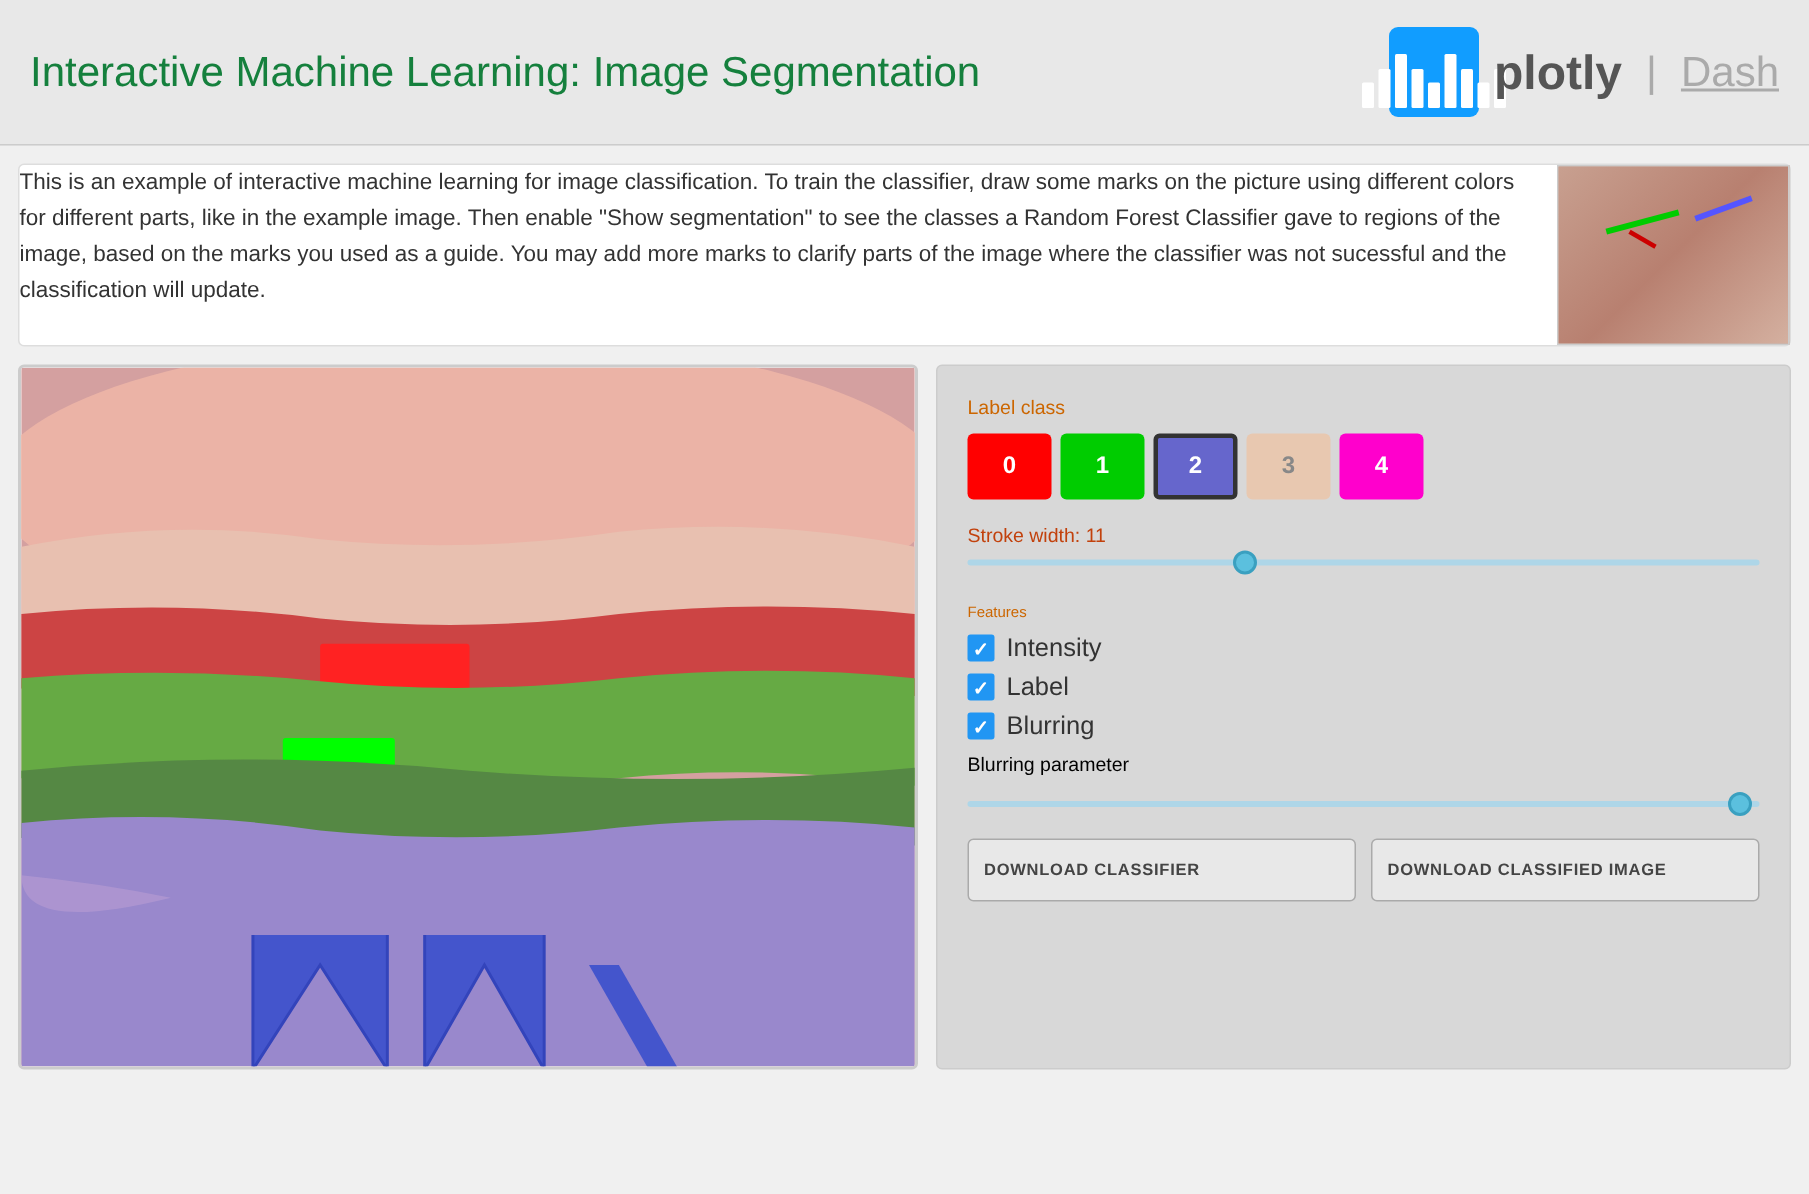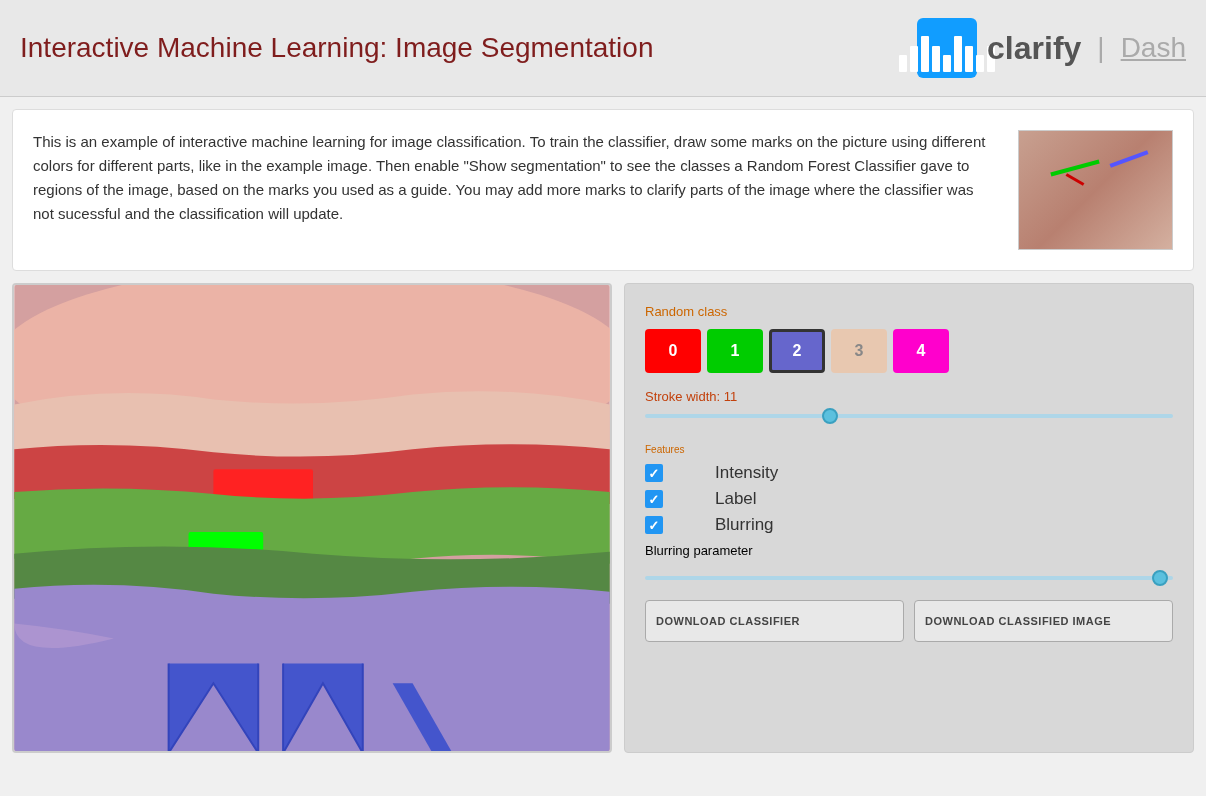--- a/index.html
+++ b/index.html
@@ -15,21 +15,21 @@
     .header {
       background: #e8e8e8;
       padding: 18px 20px;
       display: flex;
       align-items: center;
       justify-content: space-between;
       border-bottom: 1px solid #ccc;
     }
     .header-title {
       font-size: 28px;
-      color: #7f1d1d;
+      color: #15803d;
       font-weight: normal;
     }
     .header-logo {
       display: flex;
       align-items: center;
       gap: 10px;
     }
     .plotly-icon {
       width: 60px;
       height: 60px;
@@ -60,21 +60,20 @@
     .logo-divider {
       color: #aaa;
       font-size: 28px;
       margin: 0 6px;
     }
 
     
     .description-section {
       background: white;
       margin: 12px;
-      padding: 20px;
       border-radius: 4px;
       display: flex;
       align-items: flex-start;
       gap: 20px;
       border: 1px solid #ddd;
     }
     .description-text {
       flex: 1;
       font-size: 15px;
       line-height: 1.6;
@@ -193,21 +192,20 @@
 
     .feature-item {
       display: flex;
       align-items: center;
       gap: 8px;
       margin-bottom: 6px;
     }
     .feature-text {
       font-size: 17px;
       color: #333;
-      margin-left: 44px;
     }
 
     .blurring-label {
       color: #000000;
       font-size: 13px;
       margin-bottom: 8px;
       margin-top: 8px;
     }
 
     .download-buttons {
@@ -296,21 +294,21 @@
         <div class="plotly-bar" style="height:55%;"></div>
         <div class="plotly-bar" style="height:75%;"></div>
         <div class="plotly-bar" style="height:55%;"></div>
         <div class="plotly-bar" style="height:35%;"></div>
         <div class="plotly-bar" style="height:75%;"></div>
         <div class="plotly-bar" style="height:55%;"></div>
         <div class="plotly-bar" style="height:35%;"></div>
         <div class="plotly-bar" style="height:55%;"></div>
       </div>
     </div>
-    <span class="plotly-text">clarify</span>
+    <span class="plotly-text">plotly</span>
     <span class="logo-divider">|</span>
     <span class="dash-text">Dash</span>
   </div>
 </div>
 
 <div class="description-section">
   <p class="description-text">This is an example of interactive machine learning for image classification. To train the classifier, draw some marks on the picture using different colors for different parts, like in the example image. Then enable "Show segmentation" to see the classes a Random Forest Classifier gave to regions of the image, based on the marks you used as a guide. You may add more marks to clarify parts of the image where the classifier was not sucessful and the classification will update.</p>
   <div class="example-image">
     <div class="thumb-img">
       <div class="thumb-green-line"></div>
@@ -347,21 +345,21 @@
       <path d="M270,380 L270,470 L310,400 L350,470 L350,380" fill="#4455cc" stroke="#3344bb" stroke-width="2"></path>
 
       <path d="M380,400 L420,470 L440,470 L400,400 Z" fill="#4455cc"></path>
 
       <path d="M0,340 Q50,345 100,355 Q0,380 0,340" fill="#c8a8d8" opacity="0.4"></path>
     </svg>
   </div>
 
   <div class="controls-panel">
 
-    <div class="label-class-title">Random class</div>
+    <div class="label-class-title">Label class</div>
     <div class="label-buttons">
       <button class="label-btn" style="background:#ff0000;">
         <span>0</span>
       </button>
       <button class="label-btn" style="background:#00cc00;">
         <span>1</span>
       </button>
       <button class="label-btn active" style="background:#6666cc;">
         <span>2</span>
       </button>

